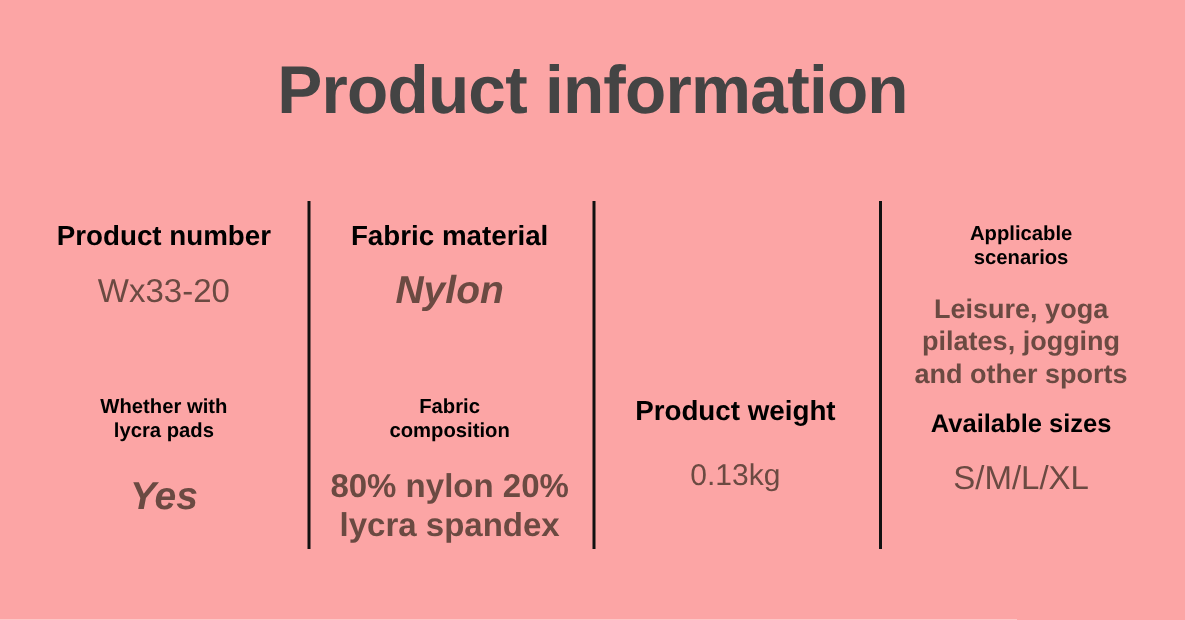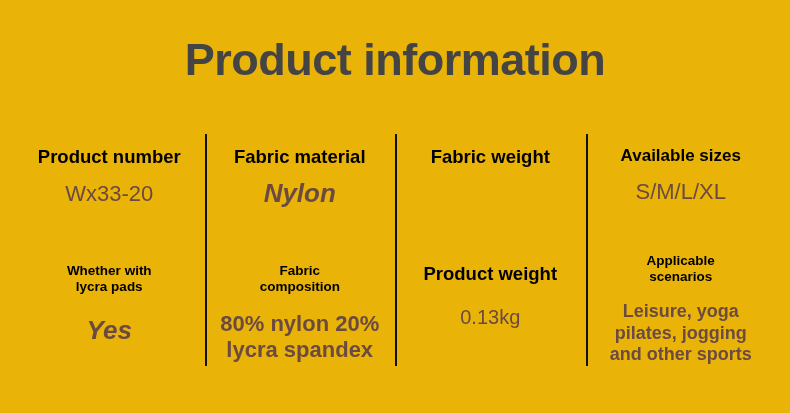--- a/index.html
+++ b/index.html
@@ -11,21 +11,21 @@
     width: 790px;
     height: 413px;
     font-family: "Liberation Sans", sans-serif;
     overflow: hidden;
     position: relative;
   }
   .page {
     position: relative;
     width: 790px;
     height: 413px;
-    background: #eab308;
+    background: #fca5a5;
   }
 
   
   .title {
     position: absolute;
     top: 36px;
     left: 0;
     width: 790px;
     text-align: center;
     font-size: 45px;
@@ -134,40 +134,39 @@
         <div class="hdr hdr-sm">Fabric
 composition</div>
         <div class="sp-4"></div>
         <div class="val val-md-bold">80% nylon 20%
 lycra spandex</div>
       </div>
     </div>
 
     <div class="col">
       <div class="cell cell-top">
-        <div class="hdr hdr-lg">Fabric weight</div>
         <div class="sp-3"></div>
       </div>
       <div class="cell cell-bottom">
         <div class="hdr hdr-lg">Product weight</div>
         <div class="sp-2"></div>
         <div class="val val-md-reg">0.13kg</div>
       </div>
     </div>
 
     <div class="col">
-      <div class="cell cell-top">
-        <div class="hdr hdr-lg" style="font-size:17px">Available sizes</div>
-        <div class="sp-1"></div>
-        <div class="val val-lg-reg">S/M/L/XL</div>
-      </div>
       <div class="cell cell-bottom">
         <div class="hdr hdr-sm">Applicable
 scenarios</div>
         <div class="sp-4"></div>
         <div class="val val-md-bold" style="font-size:18px">Leisure, yoga
 pilates, jogging
 and other sports</div>
       </div>
+      <div class="cell cell-top">
+        <div class="hdr hdr-lg" style="font-size:17px">Available sizes</div>
+        <div class="sp-1"></div>
+        <div class="val val-lg-reg">S/M/L/XL</div>
+      </div>
     </div>
 
   </div>
 </div>
 
 </body></html>

